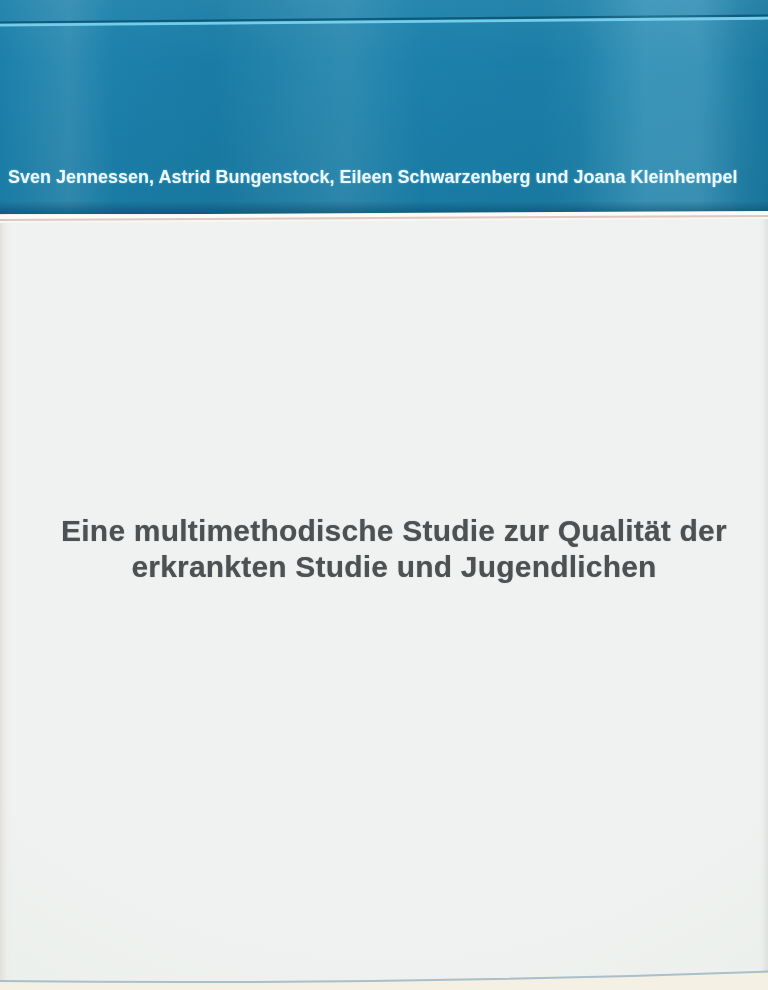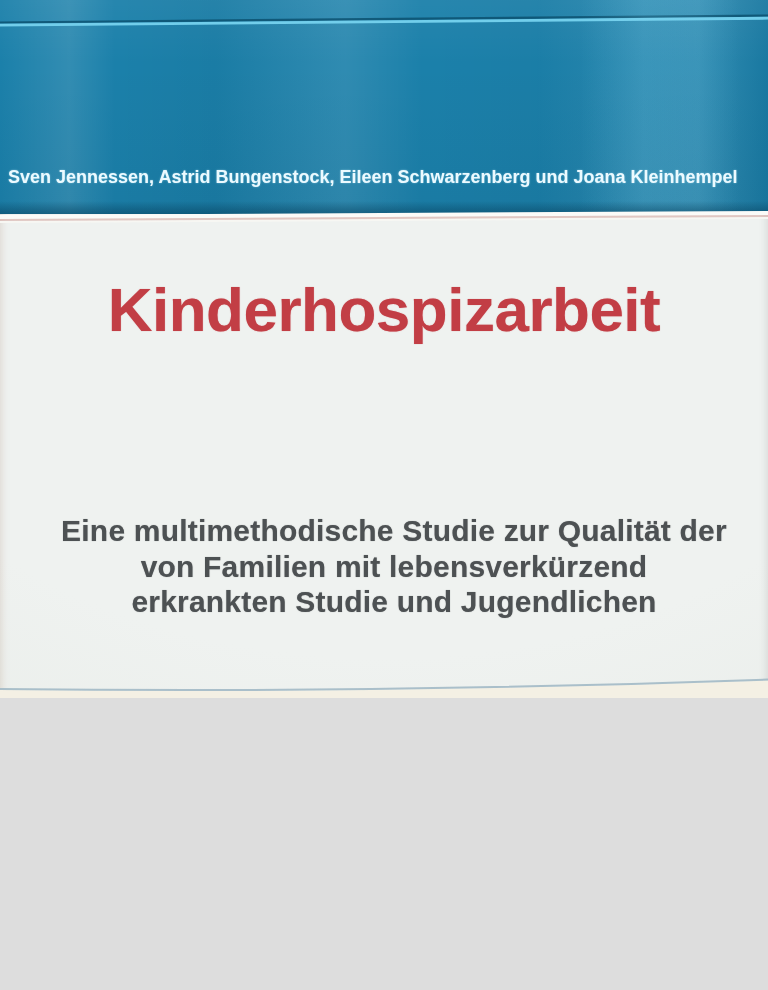--- a/index.html
+++ b/index.html
@@ -1,18 +1,18 @@
 <!DOCTYPE html>
 <html style="--c-band-teal: #1b80aa; --c-gloss-line-dark: #0c5170; --c-gloss-line-light: #76d2ee; --c-author-white: #ecfaff; --c-hairline-pink: #d8b2ad; --c-cover-white: #eff2f0; --c-title-red: #c23e45; --c-subtitle-gray: #4d5153; --c-bottom-hairline: #a2b9c5; --c-page-edge-cream: #f4f0e4;"><head>
 <meta charset="utf-8">
 <title>Book Cover</title>
 <style>
   html,body{margin:0;padding:0;background:#ddd;}
   .stage{
-    position:relative;width:768px;height:698px;overflow:hidden;
+    position:relative;width:768px;height:990px;overflow:hidden;
     background:radial-gradient(130% 95% at 50% 42%,
       var(--c-cover-white,#eff2f0) 55%, #e9ede9 88%, #e4e8e4 100%);
     font-family:"Liberation Sans","DejaVu Sans",sans-serif;
     box-shadow:inset 3px 0 6px rgba(185,160,140,.22), inset -3px 0 6px rgba(130,135,135,.14);
   }
 
   
   .band{
     position:absolute;top:0;left:0;right:0;height:214px;
     background-color:var(--c-band-teal,#1b80aa);
@@ -81,25 +81,23 @@
     <div class="author-line">Sven Jennessen, Astrid Bungenstock, Eileen Schwarzenberg und Joana Kleinhempel</div>
     <div class="band-shade"></div>
   </div>
 
   <div class="sep">
     <div class="gap"></div>
     <div class="pink"></div>
     <div class="gap2"></div>
   </div>
 
-  <div class="book-title">Kinderhospizarbeit</div>
 
   <div class="subtitle">
     <div>Eine multimethodische Studie zur Qualität der</div>
-    <div>von Familien mit lebensverkürzend</div>
     <div>erkrankten Studie und Jugendlichen</div>
   </div>
 
   <svg class="bottom-svg" viewBox="0 0 768 30" preserveAspectRatio="none">
     <path d="M0,22 Q384,26.5 768,12.5 L768,30 L0,30 Z" style="fill:var(--c-page-edge-cream,#f4f0e4)"></path>
     <path d="M0,21 Q384,25.5 768,11.5" style="stroke:var(--c-bottom-hairline,#a2b9c5)" stroke-width="2" fill="none" opacity="0.9"></path>
   </svg>
 
 </div>
 

